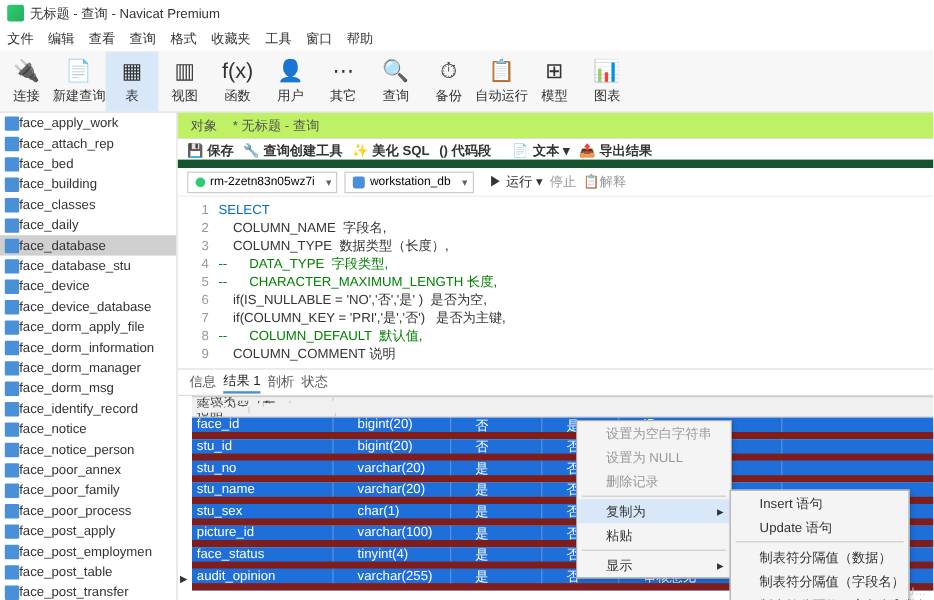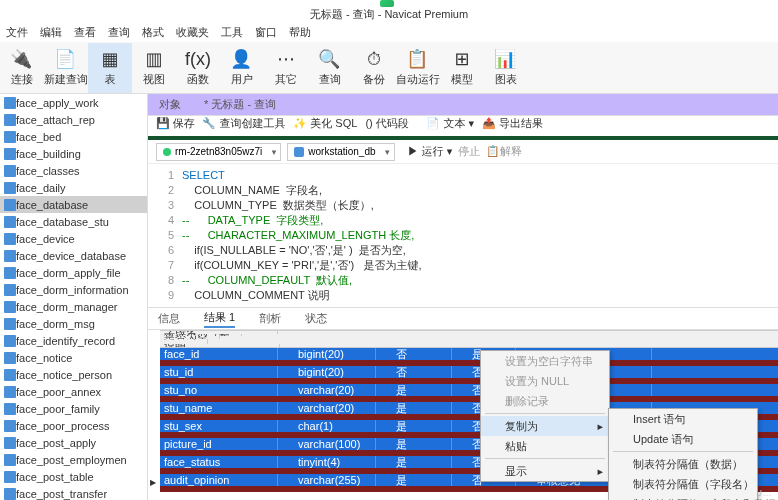--- a/index.html
+++ b/index.html
@@ -1,44 +1,44 @@
 <!DOCTYPE html>
 <html><head>
 <meta charset="utf-8">
 <style>
 * { margin: 0; padding: 0; box-sizing: border-box; font-family: "Microsoft YaHei", Arial, sans-serif; font-size: 11px; }
 body { width: 778px; height: 500px; overflow: hidden; background: #fff; position: relative; }
-.titlebar { height: 22px; background: #fff; display: flex; align-items: center; padding: 0 6px; color: #333; flex-direction: column; }
+.titlebar { height: 22px; background: #fff; display: flex; align-items: center; padding: 0 6px; color: #333; }
 .titlebar .logo { width: 14px; height: 14px; background: linear-gradient(135deg,#2ecc71,#27ae60); border-radius: 2px; margin-right: 5px; }
 .menubar { height: 20px; display: flex; align-items: center; padding: 0 6px; gap: 12px; color: #333; font-size: 11px; }
 .menubar span { cursor: default; }
 .toolbar { height: 52px; display: flex; align-items: center; background: #f7f7f7; border-bottom: 1px solid #ddd; }
 .tool { display: flex; flex-direction: column; align-items: center; justify-content: center; width: 44px; height: 50px; gap: 2px; color: #333; font-size: 10px; }
 .tool.active { background: #d8e8f8; }
 .tool .ico { width: 22px; height: 22px; display: flex; align-items: center; justify-content: center; font-size: 18px; }
 .main { display: flex; height: calc(500px - 94px); }
 .sidebar { width: 148px; border-right: 1px solid #ddd; overflow: hidden; background: #fff; }
 .side-item { display: flex; align-items: center; height: 17px; padding-left: 4px; gap: 0; color: #333; white-space: nowrap; overflow: hidden; }
 .side-item.sel { background: #d0d0d0; }
 .side-ico { width: 12px; height: 12px; background: #4a90d9; border-radius: 1px; flex-shrink: 0; }
 .content { flex: 1; display: flex; flex-direction: column; overflow: hidden; }
-.tabs-top { height: 22px; display: flex; align-items: center; padding: 0 8px; gap: 20px; background: #c4b5fd; font-size: 11px; color: #555; border-bottom: 1px solid #ddd; }
+.tabs-top { height: 22px; display: flex; align-items: center; padding: 0 8px; gap: 10px; background: #bef264; font-size: 11px; color: #555; border-bottom: 1px solid #ddd; }
 .tabs-top .tab-ico { width: 12px; height: 12px; background: #888; border-radius: 2px; margin-right: 3px; }
-.qtoolbar { height: 24px; display: flex; align-items: flex-start; gap: 8px; padding: 0 8px; background: #fff; border-bottom: 4px solid #14532d; font-size: 11px; color: #333; }
+.qtoolbar { height: 24px; display: flex; align-items: flex-end; gap: 8px; padding: 0 8px; background: #fff; border-bottom: 7px solid #14532d; font-size: 11px; color: #333; font-weight: bold; }
 .connbar { height: 24px; display: flex; align-items: center; gap: 6px; padding: 0 8px; background: #fff; border-bottom: 1px solid #eee; font-size: 11px; }
 .connsel { height: 18px; border: 1px solid #ccc; padding: 0 18px 0 6px; display: flex; align-items: center; position: relative; font-size: 10px; }
 .connsel.green::before { content:""; width:8px; height:8px; background:#2ecc71; border-radius:50%; margin-right:4px; }
 .connsel.blue::before { content:""; width:10px; height:10px; background:#4a90d9; border-radius:2px; margin-right:4px; }
 .connsel::after { content:"▾"; position:absolute; right:4px; color:#666; font-size:9px; }
 .runbtn { margin-left: 7px; color: #333; }
 .sql { padding: 4px 8px; font-family: Consolas, monospace; font-size: 11px; line-height: 15px; color: #333; border-bottom: 1px solid #ddd; white-space: pre; }
 .sql .ln { color: #999; display: inline-block; width: 18px; text-align: right; margin-right: 8px; }
 .sql .kw { color: #0070c0; }
 .sql .com { color: #008000; }
-.rtabs { height: 22px; display: flex; align-items: center; gap: 24px; padding: 0 10px; font-size: 11px; color: #555; border-bottom: 1px solid #ddd; }
+.rtabs { height: 22px; display: flex; align-items: center; gap: 6px; padding: 0 10px; font-size: 11px; color: #555; border-bottom: 1px solid #ddd; }
 .rtabs .act { color: #222; border-bottom: 2px solid #4a90d9; padding-bottom: 1px; }
 .grid-row { display: flex; height: 18px; }
 .grid-row.hd { background: #f0f0f0; color: #333; border-top: 1px solid #ccc; border-bottom: 1px solid #ccc; flex-direction: column; }
 .grid-row.dr { background: #1e6fd9; color: #fff; border-bottom: 6px solid #7f1d1d; gap: 16px; }
 .grid-row.cur::before { content:"▶"; position:absolute; margin-left:-10px; color:#333; font-size:8px; line-height:18px; }
 .gc { border-right: 1px solid rgba(255,255,255,0.25); padding: 0 4px; display: flex; align-items: center; overflow: hidden; }
 .grid-row.hd .gc { border-right: 1px solid #ccc; }
 .gc1{width:118px}.gc2{width:82px}.gc3{width:60px}.gc4{width:48px}.gc5{width:120px}
 .gridwrap { position: relative; padding-left: 12px; }
 .ctx { position: absolute; background: #f4f4f4; border: 1px solid #aaa; box-shadow: 2px 2px 4px rgba(0,0,0,0.2); font-size: 11px; z-index: 10; }

